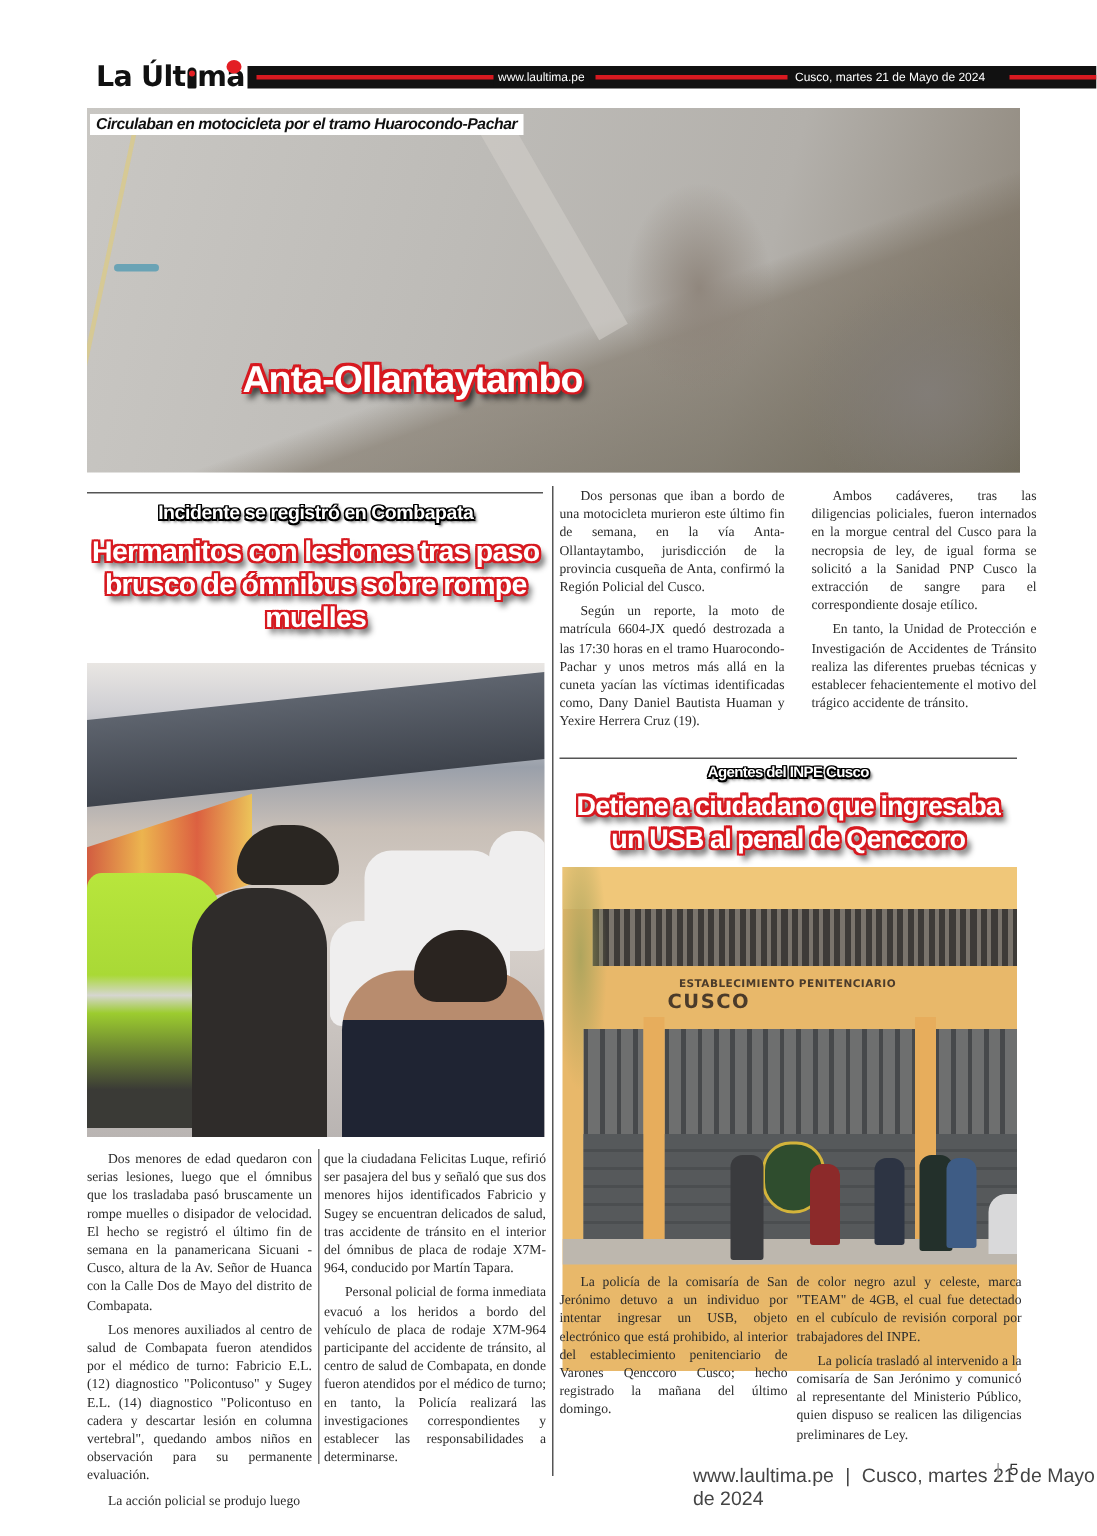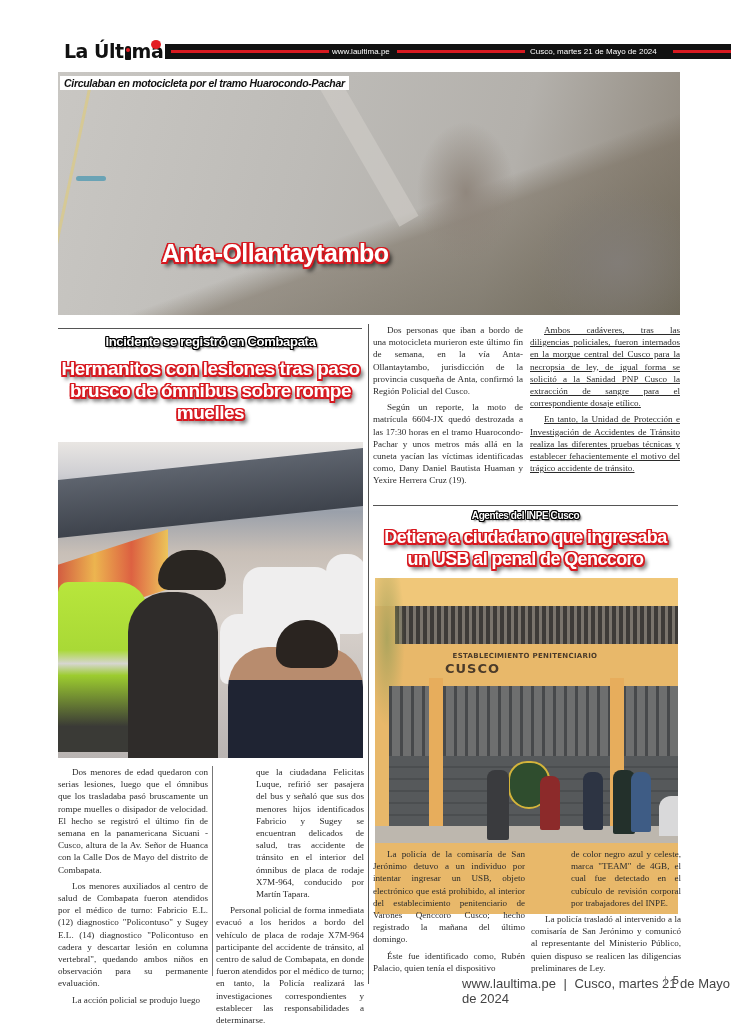--- a/index.html
+++ b/index.html
@@ -39,21 +39,21 @@
   .kicker { position: absolute; text-align: center; color: #ffffff; font-weight: bold; font-family: "Liberation Sans Narrow", "Liberation Sans", sans-serif;
     text-shadow: -1px -1px 0 #000, 1px -1px 0 #000, -1px 1px 0 #000, 1px 1px 0 #000, 0 1px 0 #000, 0 -1px 0 #000, 1px 0 0 #000, -1px 0 0 #000, 2px 2px 2px rgba(0,0,0,.7); }
   #k1 { left: 58px; top: 334px; width: 305px; font-size: 13px; letter-spacing: -0.3px; }
   #h1 { left: 58px; top: 358px; width: 305px; font-size: 19px; line-height: 22px; letter-spacing: -0.5px; }
   #k2 { left: 373px; top: 510px; width: 305px; font-size: 10px; letter-spacing: -0.4px; }
   #h2 { left: 373px; top: 526px; width: 305px; font-size: 18px; line-height: 22px; letter-spacing: -0.6px; }
 
   
   .col { position: absolute; font-family: "Liberation Serif", serif; font-size: 9.1px; line-height: 12.2px; color: #2b2b2b; text-align: justify; hyphens: auto; }
   .col p { text-indent: 14px; margin-bottom: 4px; }
-  .col p.cont { text-indent: 0; margin-left: 40px; }
+  .col p.cont { text-indent: 0; }
 
   
   #bus-photo { left: 58px; top: 442px; width: 305px; height: 316px; overflow: hidden;
     background: linear-gradient(180deg, #e9e6e3 0%, #cfcfd3 10%, #9aa0aa 22%, #c8bfb7 35%, #d9d2cc 55%, #b9b4b2 100%); }
   #bus-photo .rack { position: absolute; left: 0; top: 22px; width: 305px; height: 58px; background: linear-gradient(180deg,#5e646e,#3e434c); transform: skewY(-6deg); }
   #bus-photo .curtain { position: absolute; left: 0; top: 105px; width: 110px; height: 60px; background: linear-gradient(90deg,#d34a2b,#f2b23c,#e0502c,#f4c64a); transform: skewY(-18deg); opacity: .85; }
   #bus-photo .vest { position: absolute; left: 0; top: 140px; width: 90px; height: 170px; background: linear-gradient(180deg,#b8e63c 0%,#a9d936 40%,#d6d6d0 48%,#9ccc2f 55%,#3a3a36 85%); border-radius: 10px 30px 0 0; }
   #bus-photo .officer { position: absolute; left: 70px; top: 150px; width: 90px; height: 166px; background: #2f2c2a; border-radius: 40px 40px 0 0; }
   #bus-photo .cap { position: absolute; left: 100px; top: 108px; width: 68px; height: 40px; background: #2a2622; border-radius: 30px 30px 10px 10px; }
   #bus-photo .seat { position: absolute; background: #efeeee; border-radius: 18px 18px 8px 8px; }
@@ -130,21 +130,21 @@
 </div>
 <div class="col" style="left:216px;top:766px;width:148px;">
   <p class="cont">que la ciudadana Felicitas Luque, refirió ser pasajera del bus y señaló que sus dos menores hijos identificados Fabricio y Sugey se encuentran delicados de salud, tras accidente de tránsito en el interior del ómnibus de placa de rodaje X7M-964, conducido por Martín Tapara.</p>
   <p>Personal policial de forma inmediata evacuó a los heridos a bordo del vehículo de placa de rodaje X7M-964 participante del accidente de tránsito, al centro de salud de Combapata, en donde fueron atendidos por el médico de turno; en tanto, la Policía realizará las investigaciones correspondientes y establecer las responsabilidades a determinarse.</p>
 </div>
 
 <div class="col" style="left:373px;top:324px;width:150px;">
   <p>Dos personas que iban a bordo de una motocicleta murieron este último fin de semana, en la vía Anta-Ollantaytambo, jurisdicción de la provincia cusqueña de Anta, confirmó la Región Policial del Cusco.</p>
   <p>Según un reporte, la moto de matrícula 6604-JX quedó destrozada a las 17:30 horas en el tramo Huarocondo-Pachar y unos metros más allá en la cuneta yacían las víctimas identificadas como, Dany Daniel Bautista Huaman y Yexire Herrera Cruz (19).</p>
 </div>
-<div class="col" style="left:530px;top:324px;width:150px;text-decoration:underline;">
+<div class="col" style="left:541px;top:324px;width:150px;">
   <p>Ambos cadáveres, tras las diligencias policiales, fueron internados en la morgue central del Cusco para la necropsia de ley, de igual forma se solicitó a la Sanidad PNP Cusco la extracción de sangre para el correspondiente dosaje etílico.</p>
   <p>En tanto, la Unidad de Protección e Investigación de Accidentes de Tránsito realiza las diferentes pruebas técnicas y establecer fehacientemente el motivo del trágico accidente de tránsito.</p>
 </div>
 
 <div id="k2" class="kicker">Agentes del INPE Cusco</div>
 <div id="h2" class="abs red-head">Detiene a ciudadano que ingresaba un USB al penal de Qenccoro</div>
 
 <div id="prison-photo" class="abs">
   <div class="top-band"></div>
   <div class="bars-top"></div>
@@ -164,21 +164,20 @@
   <div class="person" style="left:112px;top:192px;width:22px;height:70px;background:#3a3b3e;"></div>
   <div class="person" style="left:165px;top:198px;width:20px;height:54px;background:#8c2a2a;"></div>
   <div class="person" style="left:208px;top:194px;width:20px;height:58px;background:#2d3443;"></div>
   <div class="person" style="left:238px;top:192px;width:22px;height:64px;background:#23302b;"></div>
   <div class="person" style="left:256px;top:194px;width:20px;height:60px;background:#3e5c85;"></div>
   <div class="person" style="left:284px;top:218px;width:22px;height:40px;background:#d9d9da;border-radius:12px 0 0 0;"></div>
 </div>
 
 <div class="col" style="left:373px;top:848px;width:152px;">
   <p>La policía de la comisaría de San Jerónimo detuvo a un individuo por intentar ingresar un USB, objeto electrónico que está prohibido, al interior del establecimiento penitenciario de Varones Qenccoro Cusco; hecho registrado la mañana del último domingo.</p>
-  <p>Éste fue identificado como, Rubén Palacio, quien tenía el dispositivo</p>
 </div>
 <div class="col" style="left:531px;top:848px;width:150px;">
   <p class="cont">de color negro azul y celeste, marca "TEAM" de 4GB, el cual fue detectado en el cubículo de revisión corporal por trabajadores del INPE.</p>
   <p>La policía trasladó al intervenido a la comisaría de San Jerónimo y comunicó al representante del Ministerio Público, quien dispuso se realicen las diligencias preliminares de Ley.</p>
 </div>
 
 <div id="footer" class="abs">
   <span>www.laultima.pe</span>
   <span>|</span>
   <span>Cusco, martes 21 de Mayo de 2024</span>

